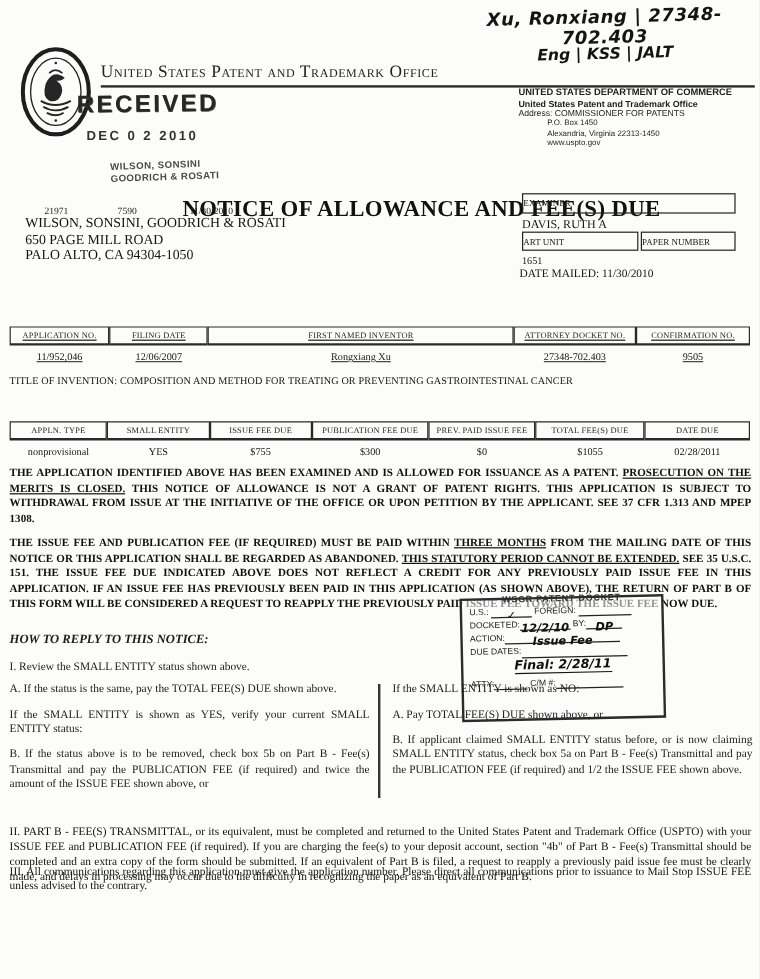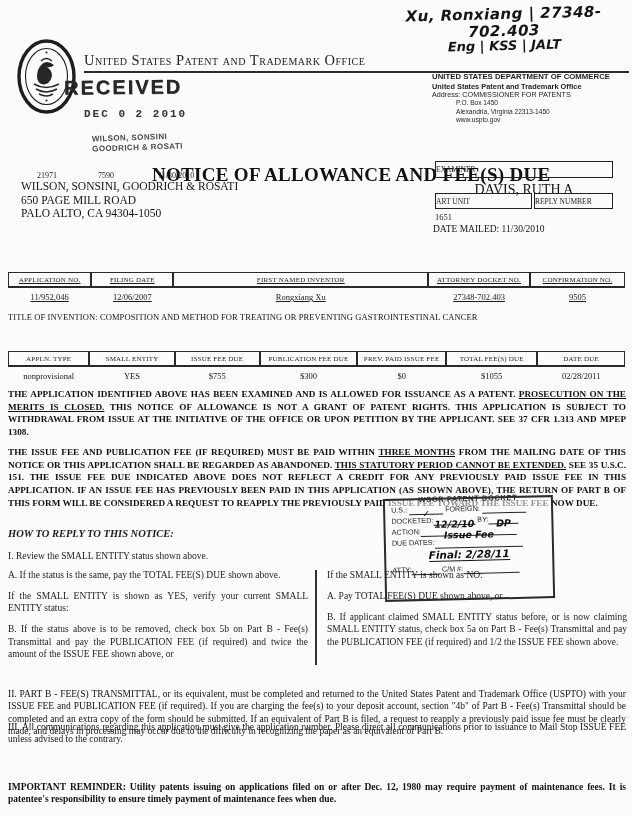--- a/index.html
+++ b/index.html
@@ -22,40 +22,40 @@
 
   
   .seal { top:39px; left:17px; }
 
   
   .office-name { top:52px; left:84px; font-variant:small-caps; font-size:14.5px; letter-spacing:0.5px; color:#222; }
   .office-rule { top:71px; left:84px; width:545px; height:2px; background:#2b2b2b; }
 
   .stamp-sans { font-family:"Liberation Sans", sans-serif; }
   .received { top:76px; left:64px; font-size:20px; font-weight:bold; letter-spacing:2px; color:#272727; transform:rotate(-0.6deg); text-shadow:0.5px 0.5px 0 #555; }
-  .received-date { top:108px; left:84px; font-size:11px; font-weight:bold; letter-spacing:2px; color:#333;font-family:Liberation Mono, monospace; }
+  .received-date { top:108px; left:72px; font-size:11px; font-weight:bold; letter-spacing:2px; color:#333; }
 
   .dept { top:72px; left:432px; width:200px; line-height:1.22; color:#1f1f1f; }
   .dept .d1 { font-size:7.8px; font-weight:bold; }
   .dept .d2 { font-size:7.4px; font-weight:bold; }
   .dept .d3 { font-size:7.2px; }
   .dept .indent { margin-left:24px; font-size:6.6px; line-height:1.25; }
 
   .notice-title { top:128px; left:152px; font-size:19px; font-weight:bold; letter-spacing:0.3px; color:#111;margin-top:36px; }
 
   .wilson-stamp { top:133px; left:92px; font-size:8px; font-weight:bold; color:#4a4a4a; transform:rotate(-2deg); line-height:1.3; letter-spacing:0.4px; }
 
   .mail-nums { top:171px; left:0; width:320px; font-size:8px; color:#222; }
   .mail-nums span { position:absolute; top:0; }
   .mail-nums .n1 { left:37px; } .mail-nums .n2 { left:98px; } .mail-nums .n3 { left:158px; }
   .addr { top:180px; left:21px; font-size:11.5px; line-height:1.18; color:#141414; }
 
   .boxed { border:1.6px solid #222; text-align:left; font-size:7.5px; padding-top:3px; color:#222; background:transparent; }
   .examiner-box { top:161px; left:435px; width:178px; height:17px; }
-  .examiner-name { top:182px; left:435px; width:178px; text-align:center; font-size:14px; color:#161616; }
+  .examiner-name { top:182px; left:435px; width:178px; font-size:10px; color:#161616; }
   .artunit-box { top:193px; left:435px; width:97px; height:16px; }
   .papernum-box { top:193px; left:534px; width:79px; height:16px; }
   .artunit-value { top:212px; left:435px; width:97px; font-size:8.5px; }
   .date-mailed { top:224px; left:433px; font-size:9.5px; color:#141414; }
 
   
   table.formtable { border-collapse:separate; border-spacing:0; table-layout:fixed; width:617px; }
   table.formtable th {
     border:1.4px solid #2a2a2a; border-bottom:2px solid #2a2a2a;
     font-size:7px; font-weight:normal; letter-spacing:0.2px; color:#1d1d1d;
@@ -152,21 +152,21 @@
   </div>
   <div class="abs addr">
     <div>WILSON, SONSINI, GOODRICH &amp; ROSATI</div>
     <div>650 PAGE MILL ROAD</div>
     <div>PALO ALTO, CA 94304-1050</div>
   </div>
 
   <div class="abs boxed examiner-box">EXAMINER</div>
   <div class="abs examiner-name">DAVIS, RUTH A</div>
   <div class="abs boxed artunit-box">ART UNIT</div>
-  <div class="abs boxed papernum-box">REPLY NUMBER</div>
+  <div class="abs boxed papernum-box">PAPER NUMBER</div>
   <div class="abs artunit-value">1651</div>
   <div class="abs date-mailed">DATE MAILED: 11/30/2010</div>
 
   <table class="abs formtable t1">
     <colgroup>
         <col style="width:13.5%">
         <col style="width:13.3%">
         <col style="width:41.3%">
         <col style="width:16.5%">
         <col style="width:15.4%">
@@ -265,15 +265,14 @@
   </div>
   <div class="abs col-divider"></div>
   <div class="abs col-right">
     <p>If the SMALL ENTITY is shown as NO:</p>
     <p>A. Pay TOTAL FEE(S) DUE shown above, or</p>
     <p>B. If applicant claimed SMALL ENTITY status before, or is now claiming SMALL ENTITY status, check box 5a on Part B -  Fee(s) Transmittal and pay the PUBLICATION FEE (if required) and 1/2 the ISSUE FEE shown above.</p>
   </div>
 
   <div class="abs footerblock pII">II. PART B - FEE(S) TRANSMITTAL, or its equivalent, must be completed and returned to the United States Patent and Trademark Office (USPTO) with your ISSUE FEE and PUBLICATION FEE (if required). If you are charging the fee(s) to your deposit account, section "4b" of Part B - Fee(s) Transmittal should be completed and an extra copy of the form should be submitted. If an equivalent of Part B is filed, a request to reapply a previously paid issue fee must be clearly made, and delays in processing may occur due to the difficulty in recognizing the paper as an equivalent of Part B.</div>
   <div class="abs footerblock pIII">III. All communications regarding this application must give the application number. Please direct all communications prior to issuance to Mail Stop ISSUE FEE unless advised to the contrary.</div>
-  <div class="abs footerblock reminder">IMPORTANT REMINDER: Utility patents issuing on applications filed on or after Dec. 12, 1980 may require payment of maintenance fees. It is patentee's responsibility to ensure timely payment of maintenance fees when due.</div>
 
 </div>
 
 </body></html>

